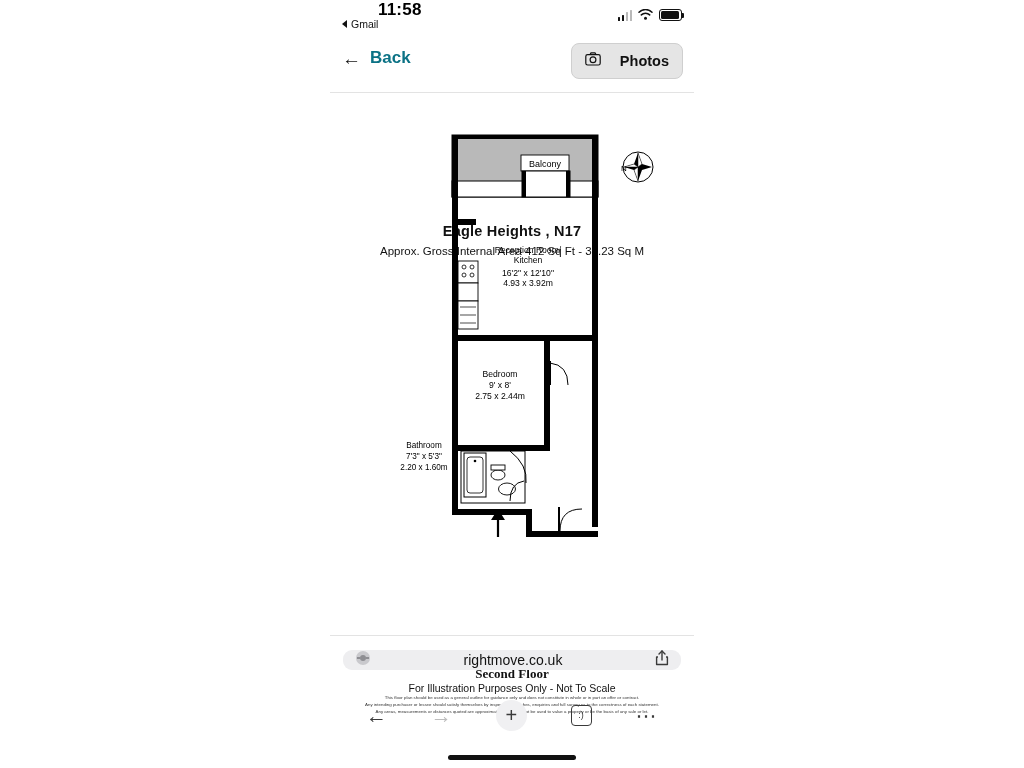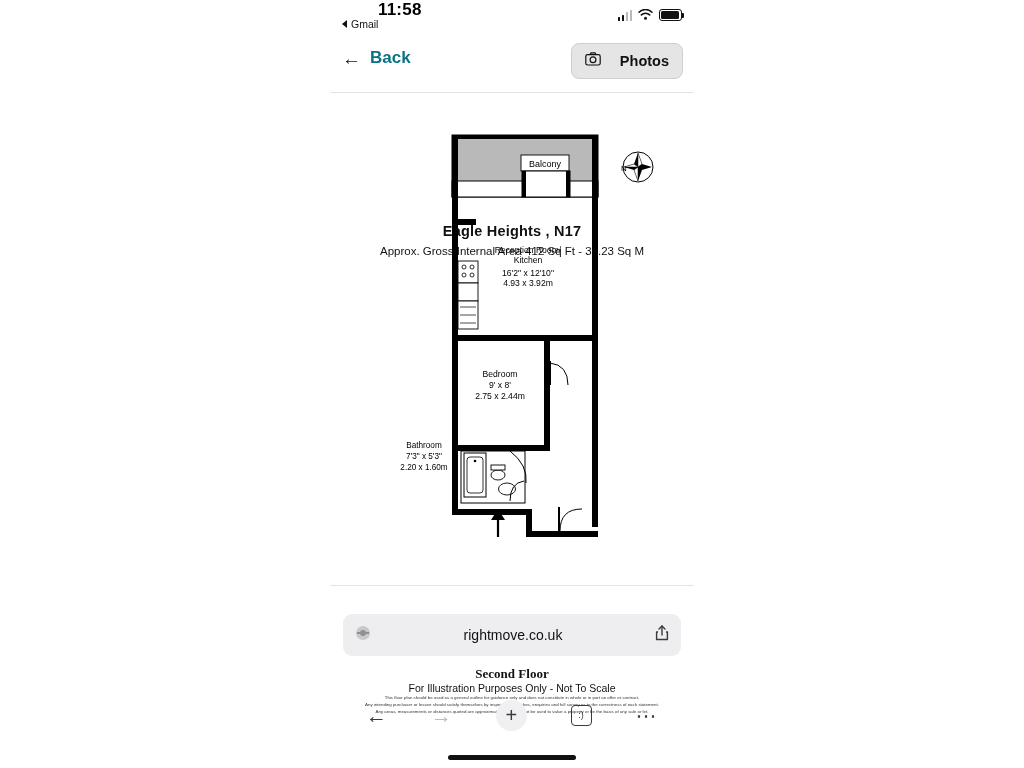--- a/index.html
+++ b/index.html
@@ -192,22 +192,22 @@
   .urlbar-wrap {
     position: absolute;
     left: 0;
     bottom: 96px;
     width: 364px;
     border-top: 1px solid #e3e3e3;
     padding-top: 12px;
     box-sizing: border-box;
   }
   .urlbar {
-    margin: 16px 13px;
-    height: 42px;
+    margin: 2px 13px;
+    height: 20px;
     background: #eeeef0;
     border-radius: 9px;
     display: flex;
     align-items: center;
     justify-content: space-between;
     padding: 0 12px;
     box-sizing: border-box;
   }
   .url-text {
     font-size: 14px;

